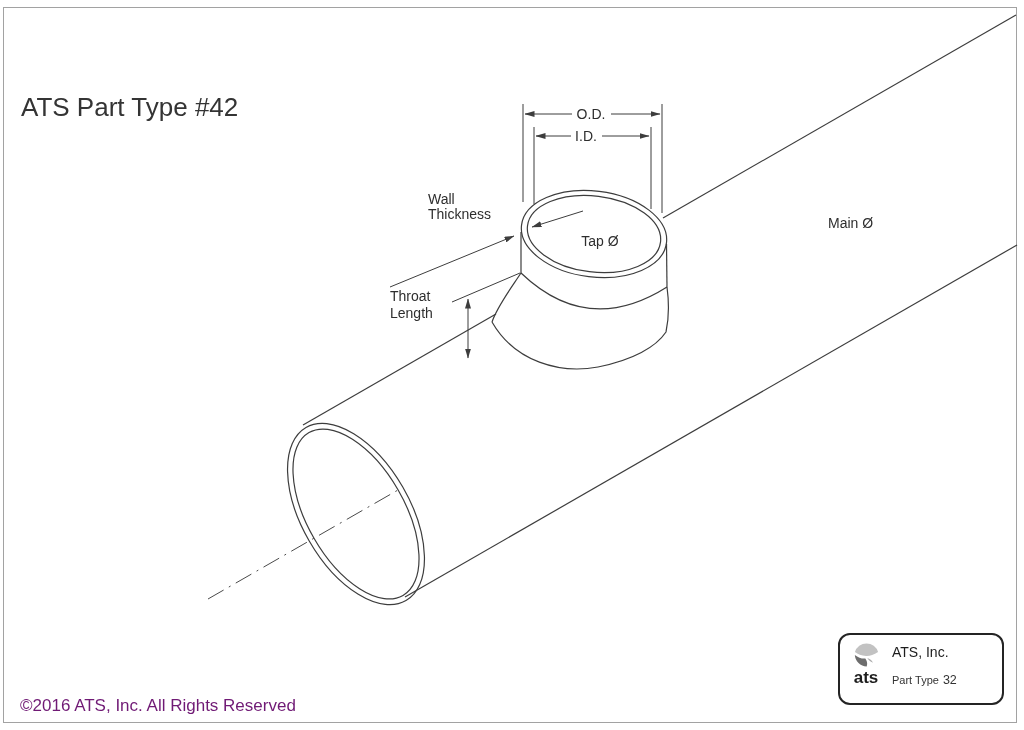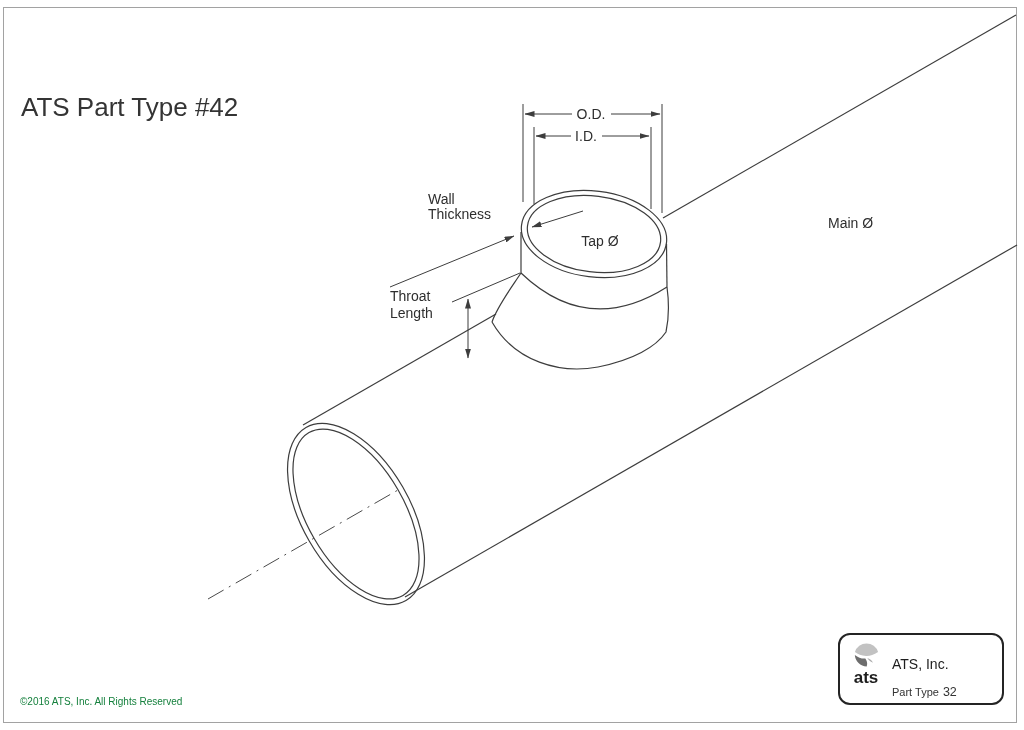--- a/index.html
+++ b/index.html
@@ -36,22 +36,22 @@
     position: absolute;
     left: 21px; top: 45px;
     font-size: 26px;
     font-weight: normal;
     color: #343434;
     margin-top: 47px;
   }
   .copyright {
     position: absolute;
     left: 20px; top: 696px;
-    font-size: 10px;
-    color: #15803d;
+    font-size: 17px;
+    color: #701a75;
   }
   .drawing {
     position: absolute;
     left: 0; top: 0;
     width: 1024px; height: 730px;
   }
   .ln { stroke: var(--line); fill: none; stroke-width: 1.2px; }
   .dim { stroke: var(--line); fill: none; stroke-width: 1px; }
   .centerline { stroke: #4a4a4a; stroke-width: 1px; stroke-dasharray: 18 6 2 6; }
   #ah path { fill: var(--line); }
@@ -80,21 +80,21 @@
   }
   .tb-logo-text {
     font-size: 17px;
     font-weight: bold;
     color: #1d1d1d;
     line-height: 17px;
     margin-top: 1px;
   }
   .tb-text-col {
     flex: 1;
-    padding-top: 21px;
+    padding-top: 9px;
   }
   .tb-company {
     font-size: 14px;
     color: #1d1d1d;
     margin-bottom: 13px;
   }
   .tb-parttype { font-size: 11px; color: #333; }
   .tb-parttype .pt-val { font-size: 12.5px; margin-left: 4px; }
 </style>
 </head>

